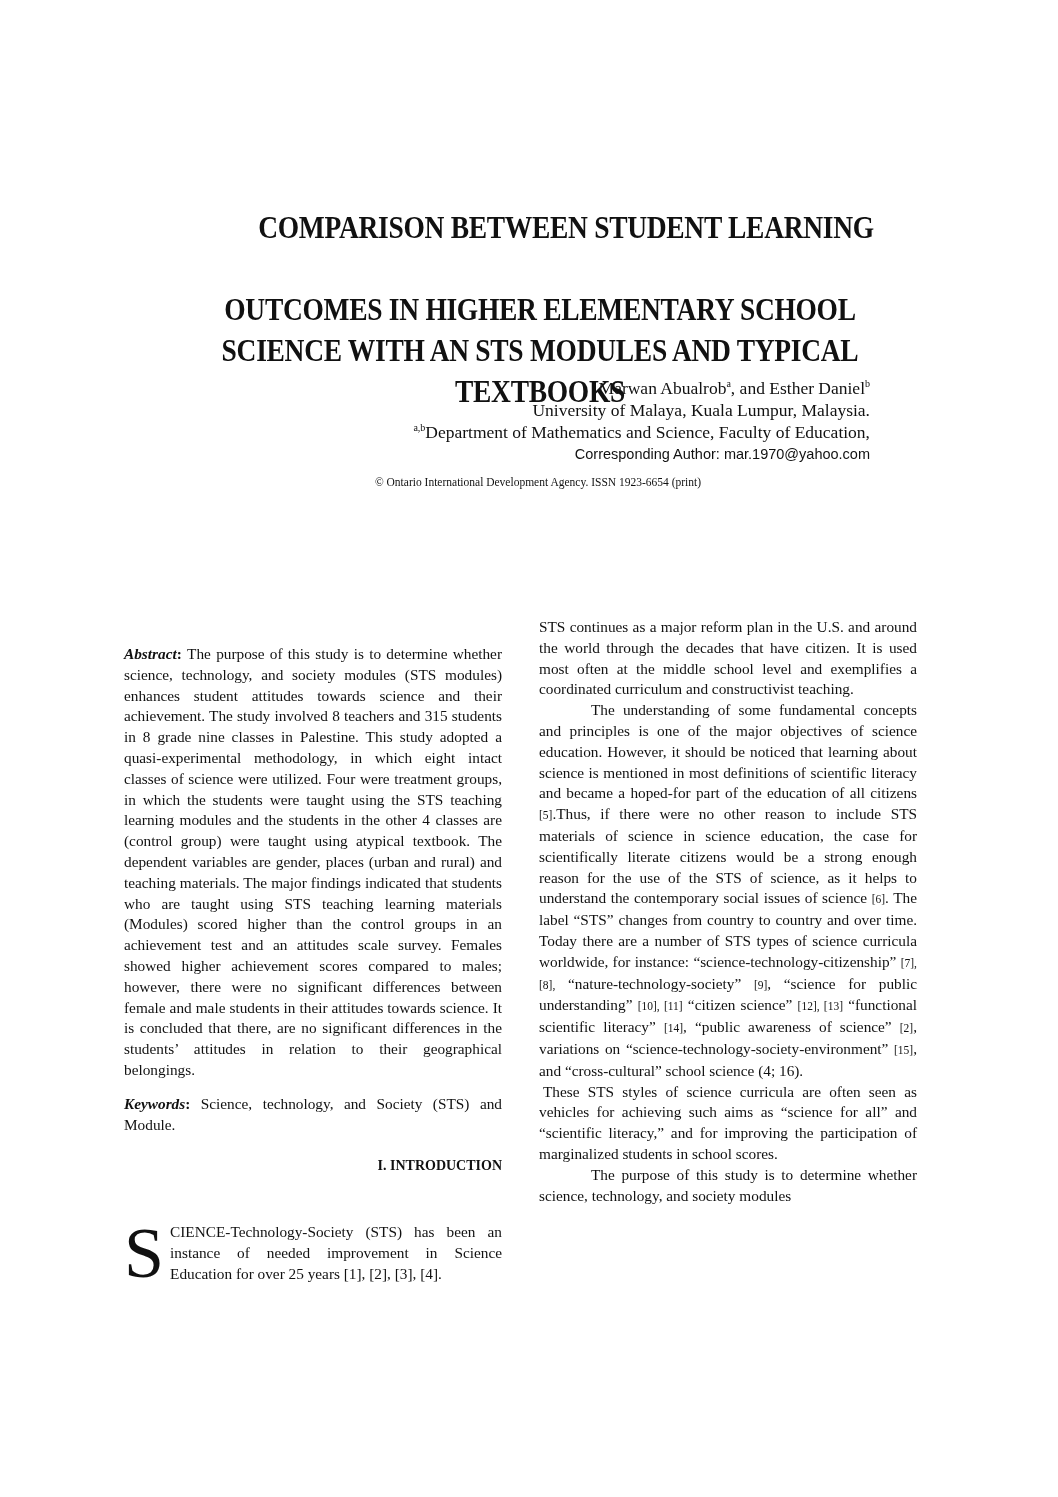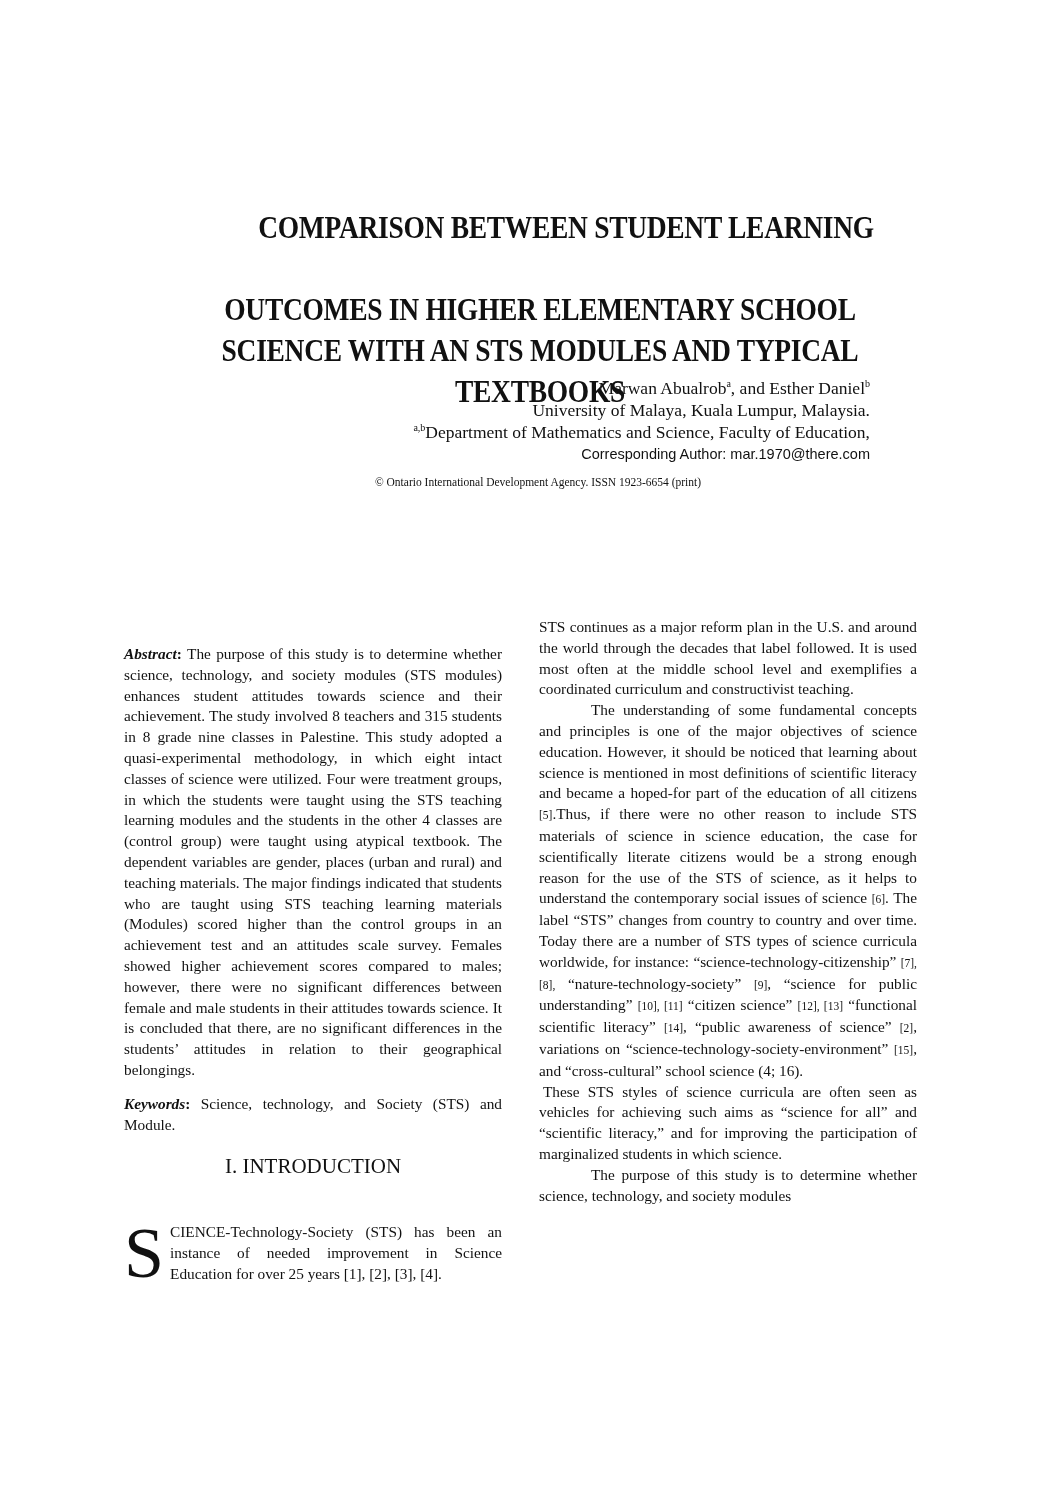--- a/index.html
+++ b/index.html
@@ -29,21 +29,21 @@
     text-align: justify;
   }
   .col-left { left: 124px; top: 644px; }
   .col-right { left: 539px; top: 617px; }
   .col p { margin: 0; }
   .indent { text-indent: 52px; }
   .small-indent { text-indent: 4px; }
   .ref { font-size: 11.5px; }
   .kw { margin-top: 13px !important; }
   .section-heading {
-    text-align: center; font-weight: normal; font-size: 21px; margin: 21px 0 45px 0 !important;
+    text-align: right; font-weight: bold; font-size: 14px; margin: 21px 0 45px 0 !important;
   }
   .dropcap-para { position: relative; padding-left: 0; }
   .dropcap {
     float: left; font-size: 72px; line-height: 58px; margin: 2px 6px 0 0;
     font-family: "Liberation Serif", serif; height: 62px;
   }
   .bi { font-weight: bold; font-style: italic; }
 </style>
 </head>
 <body>
@@ -54,32 +54,32 @@
   <span>SCIENCE WITH AN STS MODULES AND TYPICAL</span><br>
   <span>TEXTBOOKS</span>
 </div>
 
 <div class="authors">
   <span>
     <span>Marwan Abualrob</span><sup>a</sup><span>, and </span><span>Esther Daniel</span><sup>b</sup>
   </span>
   <span class="aff">University of Malaya, Kuala Lumpur, Malaysia.</span>
   <span class="aff"><sup>a,b</sup><span>Department of Mathematics and Science, Faculty of Education,</span></span>
-  <span class="corr">Corresponding Author: mar.1970@there.com</span>
+  <span class="corr">Corresponding Author: mar.1970@yahoo.com</span>
 </div>
 
 <div class="copyright">
   <div>© Ontario International Development Agency. ISSN 1923-6654 (print)</div>
 </div>
 
 <div class="col col-left">
   <p><span class="bi">Abstract</span><b>: </b><span>The purpose of this study is to determine whether science, technology, and society modules (STS modules) enhances student attitudes towards science and their achievement. The study involved 8 teachers and 315 students in 8 grade nine classes in Palestine. This study adopted a quasi-experimental methodology, in which eight intact classes of science were utilized. Four were treatment groups, in which the students were taught using the STS teaching learning modules and the students in the other 4 classes are (control group) were taught using atypical textbook. The dependent variables are gender, places (urban and rural) and teaching materials.  The major findings indicated that students who are taught using STS teaching learning materials (Modules) scored higher than the control groups in an achievement test and an attitudes scale survey. Females showed higher achievement scores compared to males; however, there were no significant differences between female and male students in their attitudes towards science. It is concluded that there, are no significant differences in the students’ attitudes in relation to their geographical belongings.</span></p>
   <p class="kw"><span class="bi">Keywords</span><b>: </b><span>Science, technology, and Society (STS) and Module.</span></p>
   <p class="section-heading">I.  INTRODUCTION</p>
   <p class="dropcap-para"><span class="dropcap">S</span><span>CIENCE-Technology-Society (STS) has been an  instance of needed improvement in Science Education for over 25 years [1], [2], [3], [4].</span></p>
 </div>
 
 <div class="col col-right">
-  <p>STS continues as a major reform plan in the U.S. and around the world through the decades that label followed. It is used most often at the middle school level and exemplifies a coordinated curriculum and constructivist teaching.</p>
+  <p>STS continues as a major reform plan in the U.S. and around the world through the decades that have citizen. It is used most often at the middle school level and exemplifies a coordinated curriculum and constructivist teaching.</p>
   <p class="indent"><span>The understanding of some fundamental concepts and principles is one of the major objectives of science education. However, it should be noticed that learning about science is mentioned in most definitions of scientific literacy and became a hoped-for part of the education of all citizens </span><span class="ref">[5]</span><span>.Thus, if there were no other reason to include STS materials of science in science education, the case for scientifically literate citizens would be a strong enough reason for the use of the STS of science, as it helps to understand the contemporary social issues of science </span><span class="ref">[6]</span><span>. The label “STS” changes from country to country and over time. Today there are a number of STS types of science curricula worldwide, for instance: “science-technology-citizenship” </span><span class="ref">[7],  [8],</span><span> “nature-technology-society” </span><span class="ref">[9]</span><span>, “science for public understanding” </span><span class="ref">[10],  [11]</span><span> “citizen science” </span><span class="ref">[12],  [13]</span><span> “functional scientific literacy” </span><span class="ref">[14]</span><span>, “public awareness of science” </span><span class="ref">[2]</span><span>, variations on “science-technology-society-environment” </span><span class="ref">[15]</span><span>, and “cross-cultural” school science (4; 16).</span></p>
-  <p class="small-indent">These STS styles of science curricula are often seen as vehicles for achieving such aims as “science for all” and “scientific literacy,” and for improving the participation of marginalized students in which science.</p>
+  <p class="small-indent">These STS styles of science curricula are often seen as vehicles for achieving such aims as “science for all” and “scientific literacy,” and for improving the participation of marginalized students in school scores.</p>
   <p class="indent">The purpose of this study is to determine whether science, technology, and society modules</p>
 </div>
 
 </body></html>

